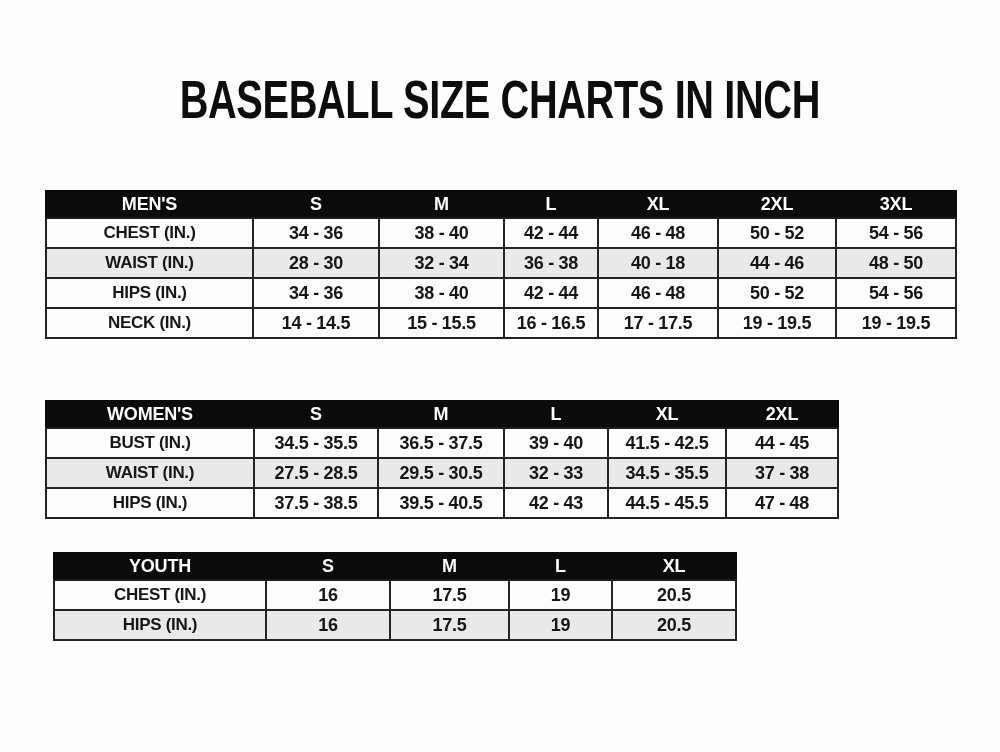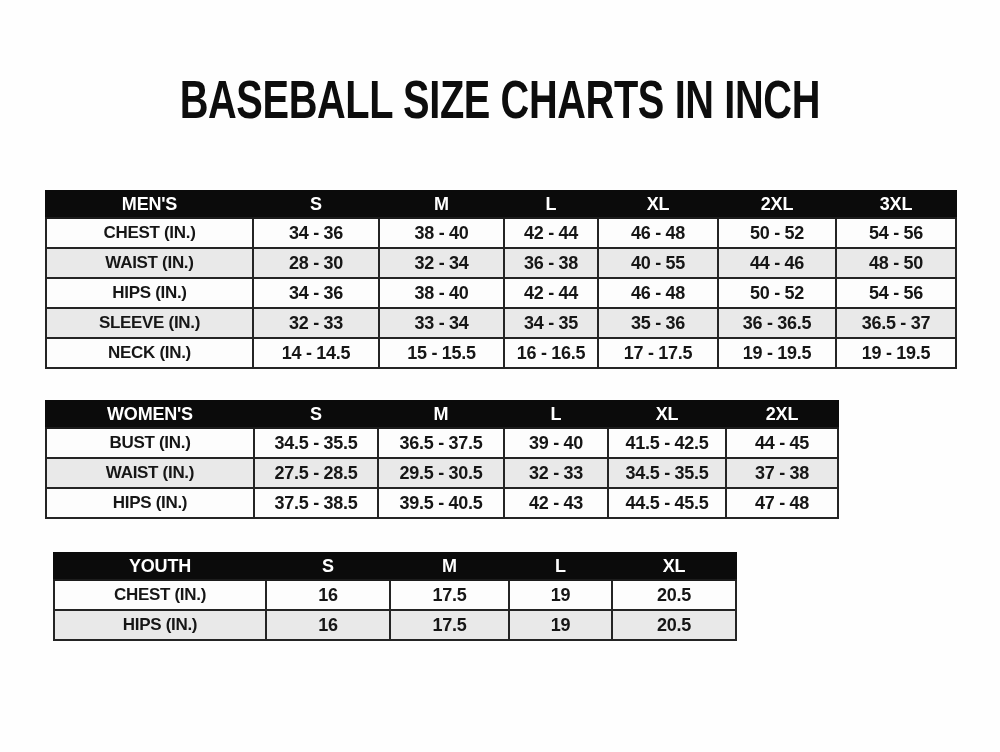--- a/index.html
+++ b/index.html
@@ -81,41 +81,32 @@
       <td>42 - 44</td>
       <td>46 - 48</td>
       <td>50 - 52</td>
       <td>54 - 56</td>
     </tr>
     <tr class="alt">
       <td class="lbl">WAIST (IN.)</td>
       <td>28 - 30</td>
       <td>32 - 34</td>
       <td>36 - 38</td>
-      <td>40 - 55</td>
+      <td>40 - 18</td>
       <td>44 - 46</td>
       <td>48 - 50</td>
     </tr>
     <tr>
       <td class="lbl">HIPS (IN.)</td>
       <td>34 - 36</td>
       <td>38 - 40</td>
       <td>42 - 44</td>
       <td>46 - 48</td>
       <td>50 - 52</td>
       <td>54 - 56</td>
-    </tr>
-    <tr class="alt">
-      <td class="lbl">SLEEVE (IN.)</td>
-      <td>32 - 33</td>
-      <td>33 - 34</td>
-      <td>34 - 35</td>
-      <td>35 - 36</td>
-      <td>36 - 36.5</td>
-      <td>36.5 - 37</td>
     </tr>
     <tr>
       <td class="lbl">NECK (IN.)</td>
       <td>14 - 14.5</td>
       <td>15 - 15.5</td>
       <td>16 - 16.5</td>
       <td>17 - 17.5</td>
       <td>19 - 19.5</td>
       <td>19 - 19.5</td>
     </tr>

